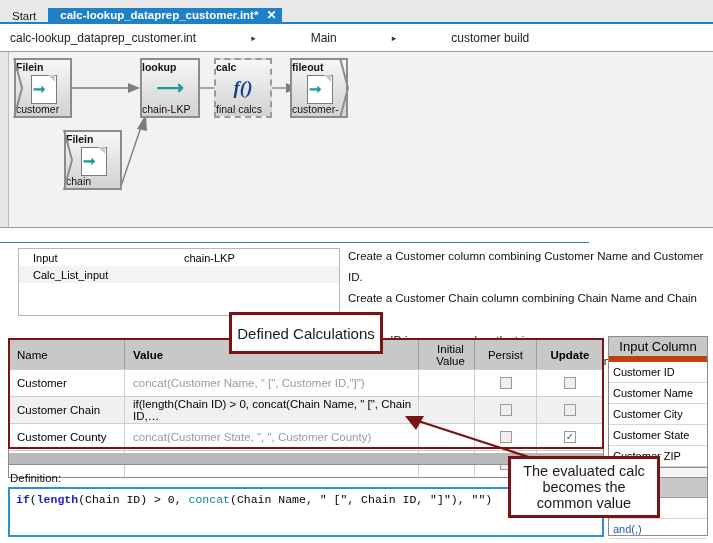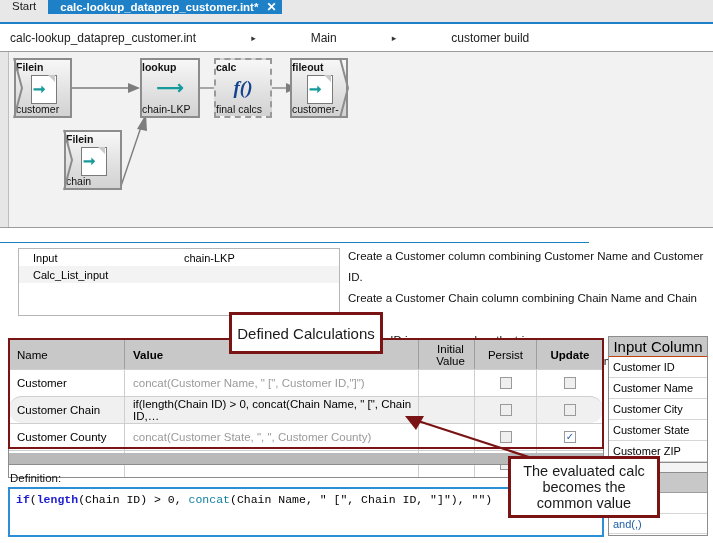--- a/index.html
+++ b/index.html
@@ -8,21 +8,21 @@
     font-family:"Liberation Sans", sans-serif;
     font-size:11px;
     background:#ffffff;
     color:#000;
     position:relative;
   }
   
   #tabstrip{
     position:absolute;left:0;top:0;width:713px;height:22px;
     background:#e8e8e8;border-bottom:2px solid #1e81c8;
-    display:flex;align-items:flex-start;
+    display:flex;align-items:flex-end;
   }
   .tab{
     display:flex;align-items:center;padding:0 12px;font-size:11.5px;
     color:#1a1a1a;background:#e8e8e8;
   }
   .tab.active{
     background:#1e81c8;color:#ffffff;font-weight:bold;
     padding-right:6px;
   }
   .tab .closeglyph{
@@ -94,21 +94,21 @@
   }
   #calctable .hrow{display:flex;background:#c8c8c8;height:29px;}
   #calctable .hrow .cell{
     border-right:1px solid #9e9e9e;box-sizing:border-box;
     display:flex;align-items:center;padding-left:8px;font-size:11.5px;
   }
   #calctable .hrow .cell.bold{font-weight:bold;}
   #calctable .hrow .cell.ctr{justify-content:center;padding-left:0;}
   #calctable .hrow .cell.two{flex-direction:column;align-items:center;justify-content:center;line-height:12px;}
   #calctable .drow{display:flex;height:26px;border-top:1px solid #cfcfcf;background:#fff;}
-  #calctable .drow.sel{background:#f0f0f0;border-radius:13px;}
+  #calctable .drow.sel{background:#f0f0f0;}
   #calctable .drow .cell{
     border-right:1px solid #cfcfcf;box-sizing:border-box;
     display:flex;align-items:center;padding-left:8px;font-size:11.5px;
   }
   #calctable .drow .cell.ctr{justify-content:center;padding-left:0;}
   .w-name{width:116px;}
   .w-value{width:294px;}
   .w-init{width:56px;}
   .w-pers{width:62px;}
   .w-upd{width:66px;border-right:none !important;}
@@ -124,21 +124,21 @@
     border-left:1px solid #8d8d8d;border-right:1px solid #8d8d8d;border-bottom:1px solid #8d8d8d;
     box-sizing:border-box;
   }
   
   #rightpanel{
     position:absolute;left:608px;top:336px;width:100px;height:200px;
     background:#fff;border:1px solid #8d8d8d;box-sizing:border-box;
   }
   #rightpanel .hdr{
     height:19px;background:#c8c8c8;display:flex;align-items:center;
-    justify-content:center;font-size:15px;border-bottom:1px solid #c2410c;
+    justify-content:center;font-size:13px;border-bottom:6px solid #c2410c;
   }
   #rightpanel .it{
     height:21px;display:flex;align-items:center;padding-left:4px;
     font-size:11px;border-bottom:1px solid #d6d6d6;box-sizing:border-box;
   }
   #rightpanel .gap{height:9px;background:#f4f4f4;border-bottom:1px solid #8d8d8d;border-top:1px solid #8d8d8d;}
   #rightpanel .hdr2{
     height:19px;background:#c8c8c8;display:flex;align-items:center;
     padding-left:4px;font-size:11px;border-bottom:1px solid #9e9e9e;
   }

